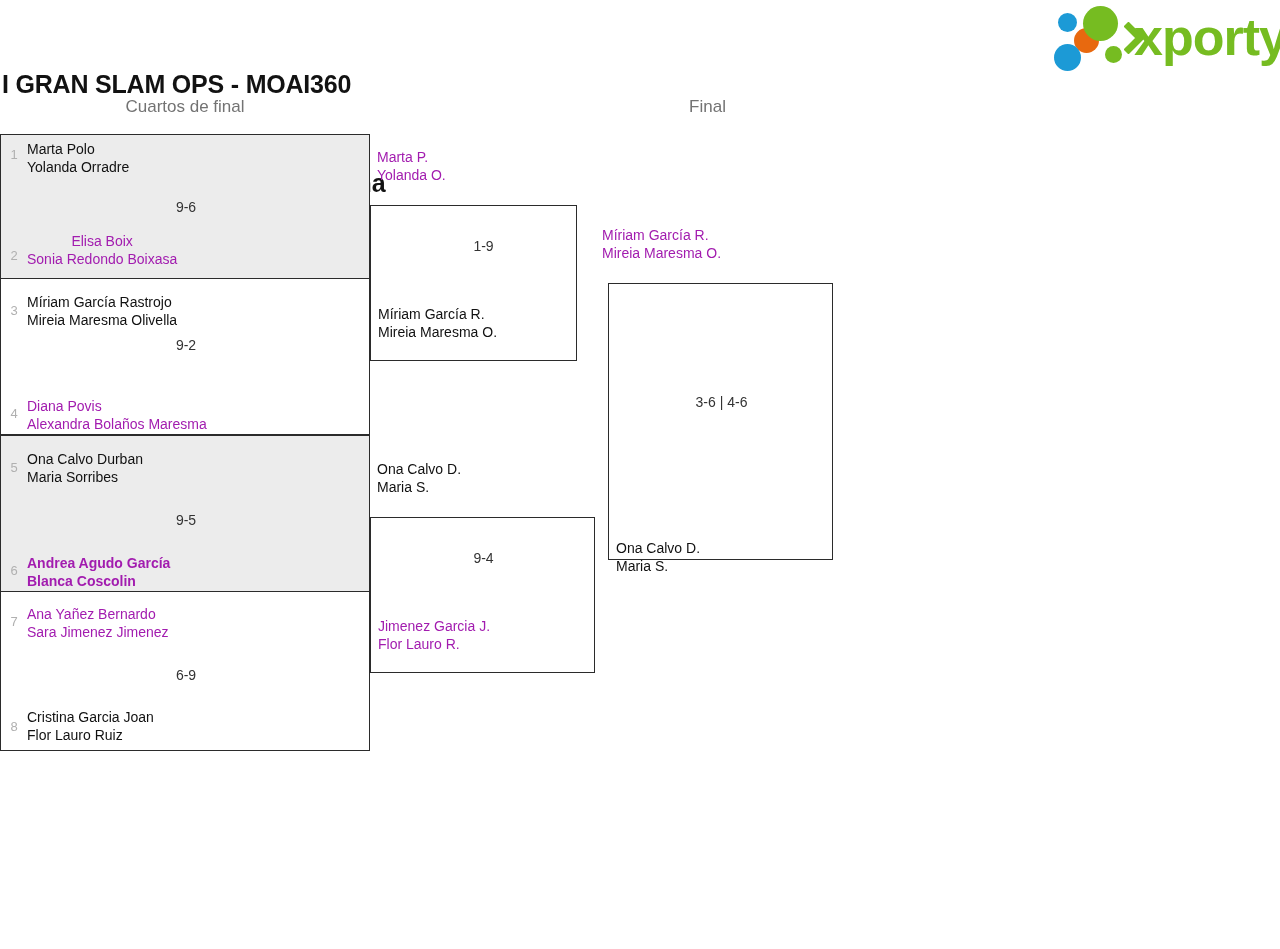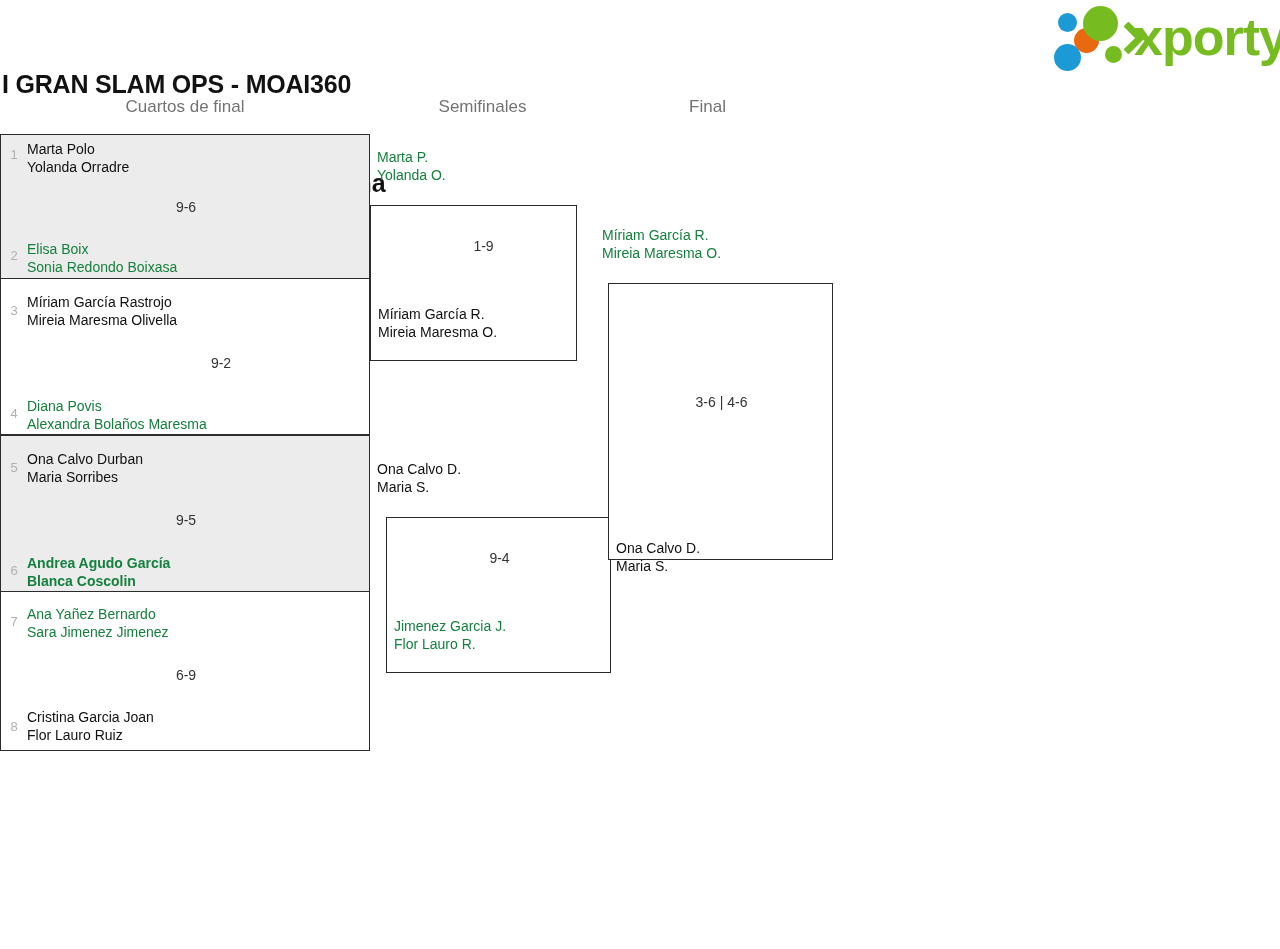--- a/index.html
+++ b/index.html
@@ -112,21 +112,21 @@
 
   
   .team {
     position: absolute;
     left: 26px;
     font-size: 14px;
     line-height: 18px;
     white-space: nowrap;
   }
   .team.winner { font-weight: 400; color: #111111; }
-  .team.loser  { font-weight: 400; color: #15803d; }
+  .team.loser  { font-weight: 400; color: #a21caf; }
   .team .player { display: block; }
 
   
   .score {
     position: absolute;
     font-size: 14px;
     color: #333333;
     text-align: center;
     line-height: 18px;
   }
@@ -151,44 +151,43 @@
         <path d="M2 2 L16 16 L2 30" stroke="#76bc21" stroke-width="7" fill="none" stroke-linecap="butt" stroke-linejoin="miter"></path>
       </svg>
     </div>
     <div class="logo-wordmark">xporty</div>
   </div>
 </div>
 
 <div class="bracket">
 
   <div class="round-header rh-qf">Cuartos de final</div>
-  <div class="round-header rh-sf">Semifinales</div>
   <div class="round-header rh-f">Final</div>
 
   <div class="match-box shaded" style="left:0px; top:134px; width:370px; height:145px;">
     <span class="seed" style="top:12px;">1</span>
     <div class="team winner" style="top:5px;">
       <span class="player">Marta Polo</span>
       <span class="player">Yolanda Orradre</span>
     </div>
     <div class="score" style="left:0px; top:63px; width:370px;">9-6</div>
     <span class="seed" style="top:113px;">2</span>
-    <div class="team loser" style="top:105px;">
+    <div class="team loser" style="top:97px;text-align:center;">
       <span class="player">Elisa Boix</span>
       <span class="player">Sonia Redondo Boixasa</span>
     </div>
   </div>
 
   <div class="match-box" style="left:0px; top:278px; width:370px; height:157px;">
     <span class="seed" style="top:24px;">3</span>
     <div class="team winner" style="top:14px;">
       <span class="player">Míriam García Rastrojo</span>
       <span class="player">Mireia Maresma Olivella</span>
     </div>
-    <div class="score" style="left:0px; top:75px; width:370px;margin-left:35px;">9-2</div>
+    <div class="score" style="left:0px; top:57px; width:370px;">9-2</div>
     <span class="seed" style="top:127px;">4</span>
     <div class="team loser" style="top:118px;">
       <span class="player">Diana Povis</span>
       <span class="player">Alexandra Bolaños Maresma</span>
     </div>
   </div>
 
   <div class="match-box shaded" style="left:0px; top:435px; width:370px; height:157px;">
     <span class="seed" style="top:24px;">5</span>
     <div class="team winner" style="top:14px;">
@@ -226,21 +225,21 @@
     <div class="team winner" style="left:7px; top:99px;">
       <span class="player">Míriam García R.</span>
       <span class="player">Mireia Maresma O.</span>
     </div>
   </div>
 
   <div class="team winner" style="left:377px; top:460px;">
     <span class="player">Ona Calvo D.</span>
     <span class="player">Maria S.</span>
   </div>
-  <div class="match-box" style="left:386px; top:517px; width:225px; height:156px;">
+  <div class="match-box" style="left:370px; top:517px; width:225px; height:156px;">
     <div class="score" style="left:0px; top:31px; width:225px;">9-4</div>
     <div class="team loser" style="left:7px; top:99px;">
       <span class="player">Jimenez Garcia J.</span>
       <span class="player">Flor Lauro R.</span>
     </div>
   </div>
 
   <div class="team loser" style="left:602px; top:226px;">
     <span class="player">Míriam García R.</span>
     <span class="player">Mireia Maresma O.</span>

